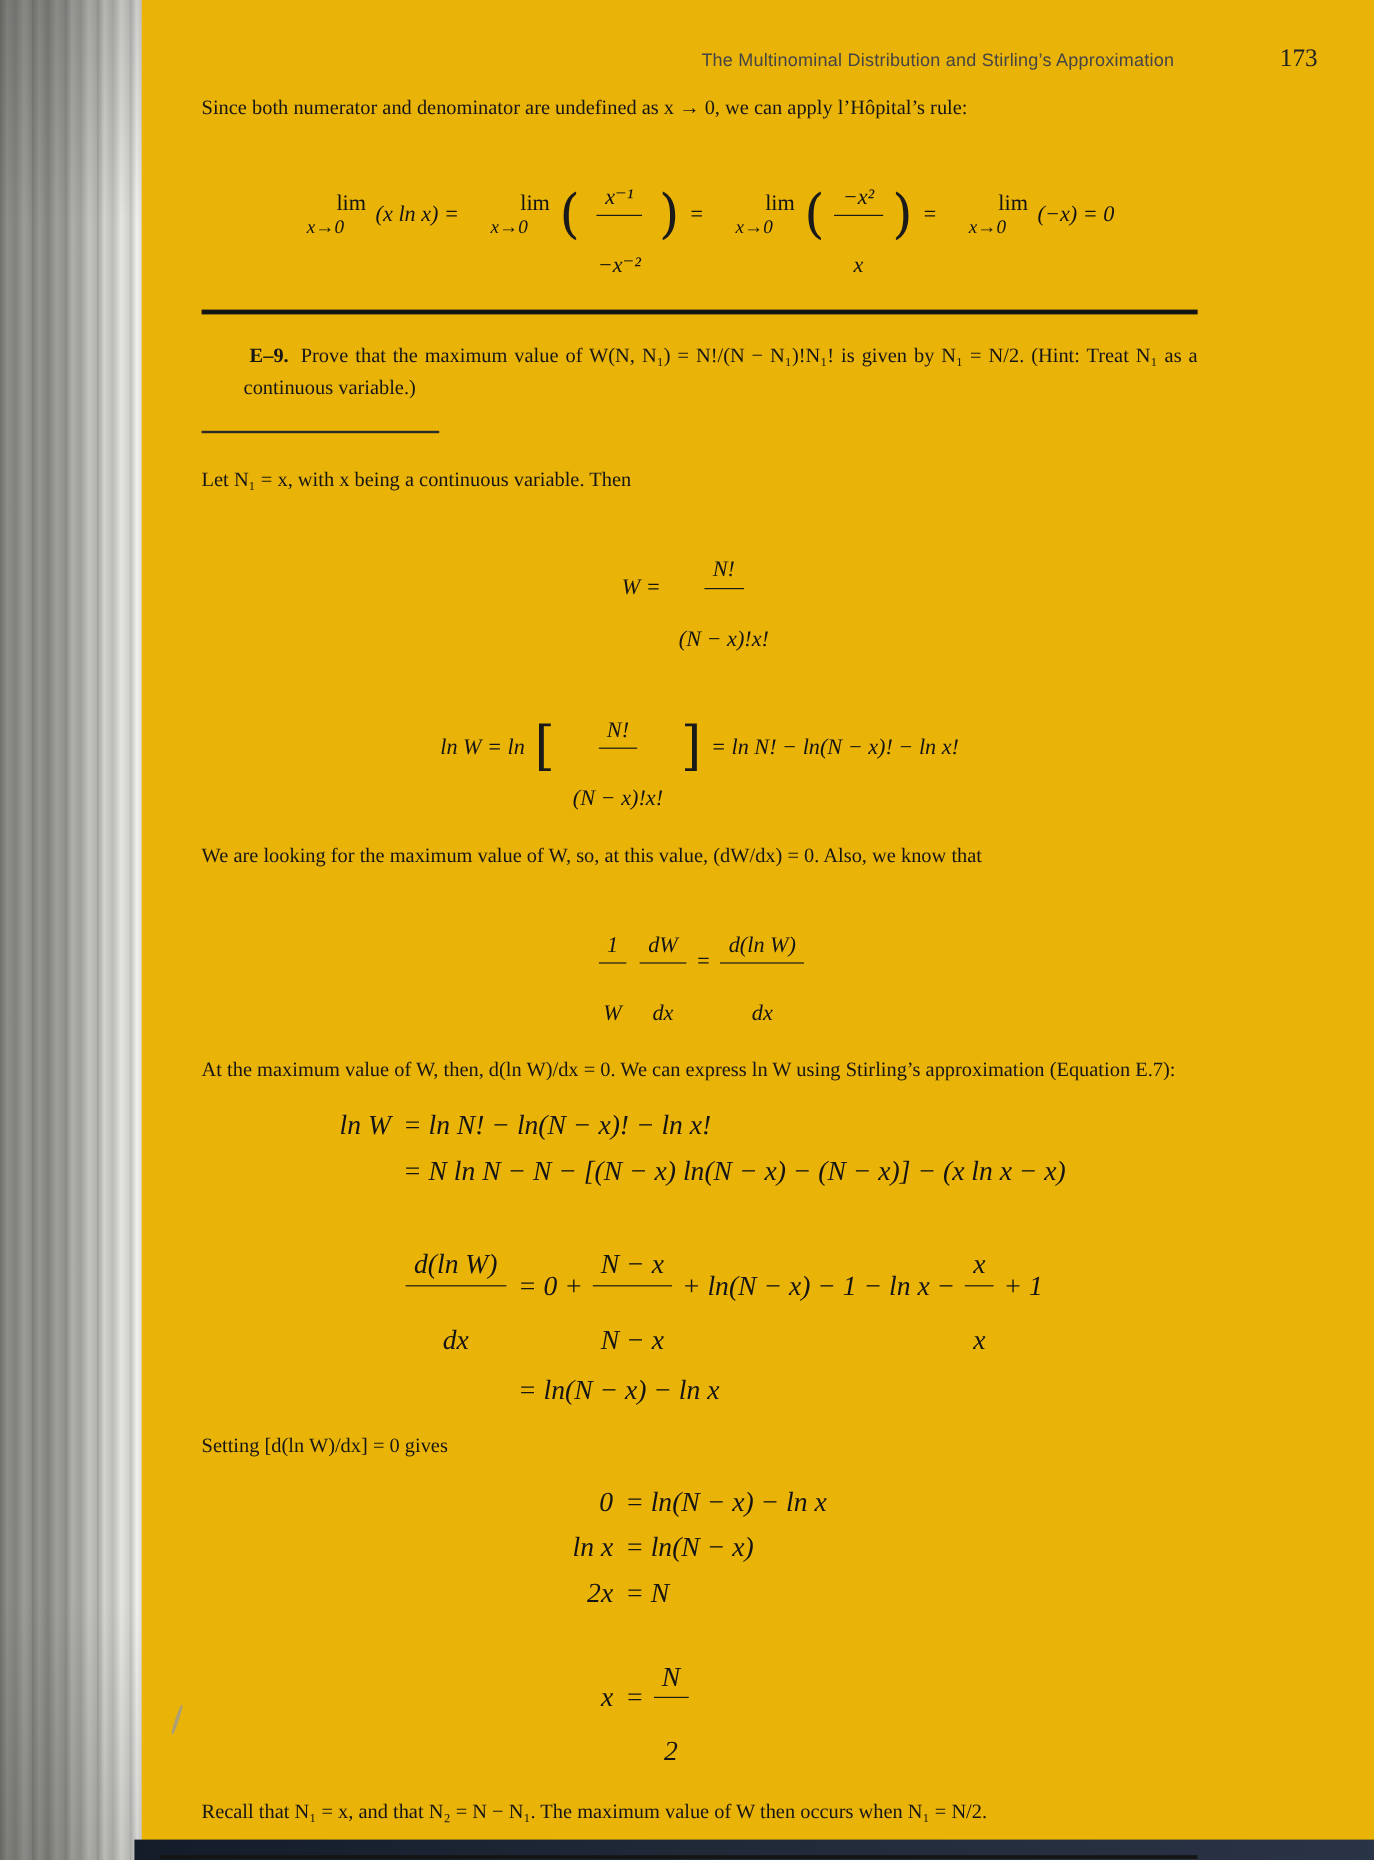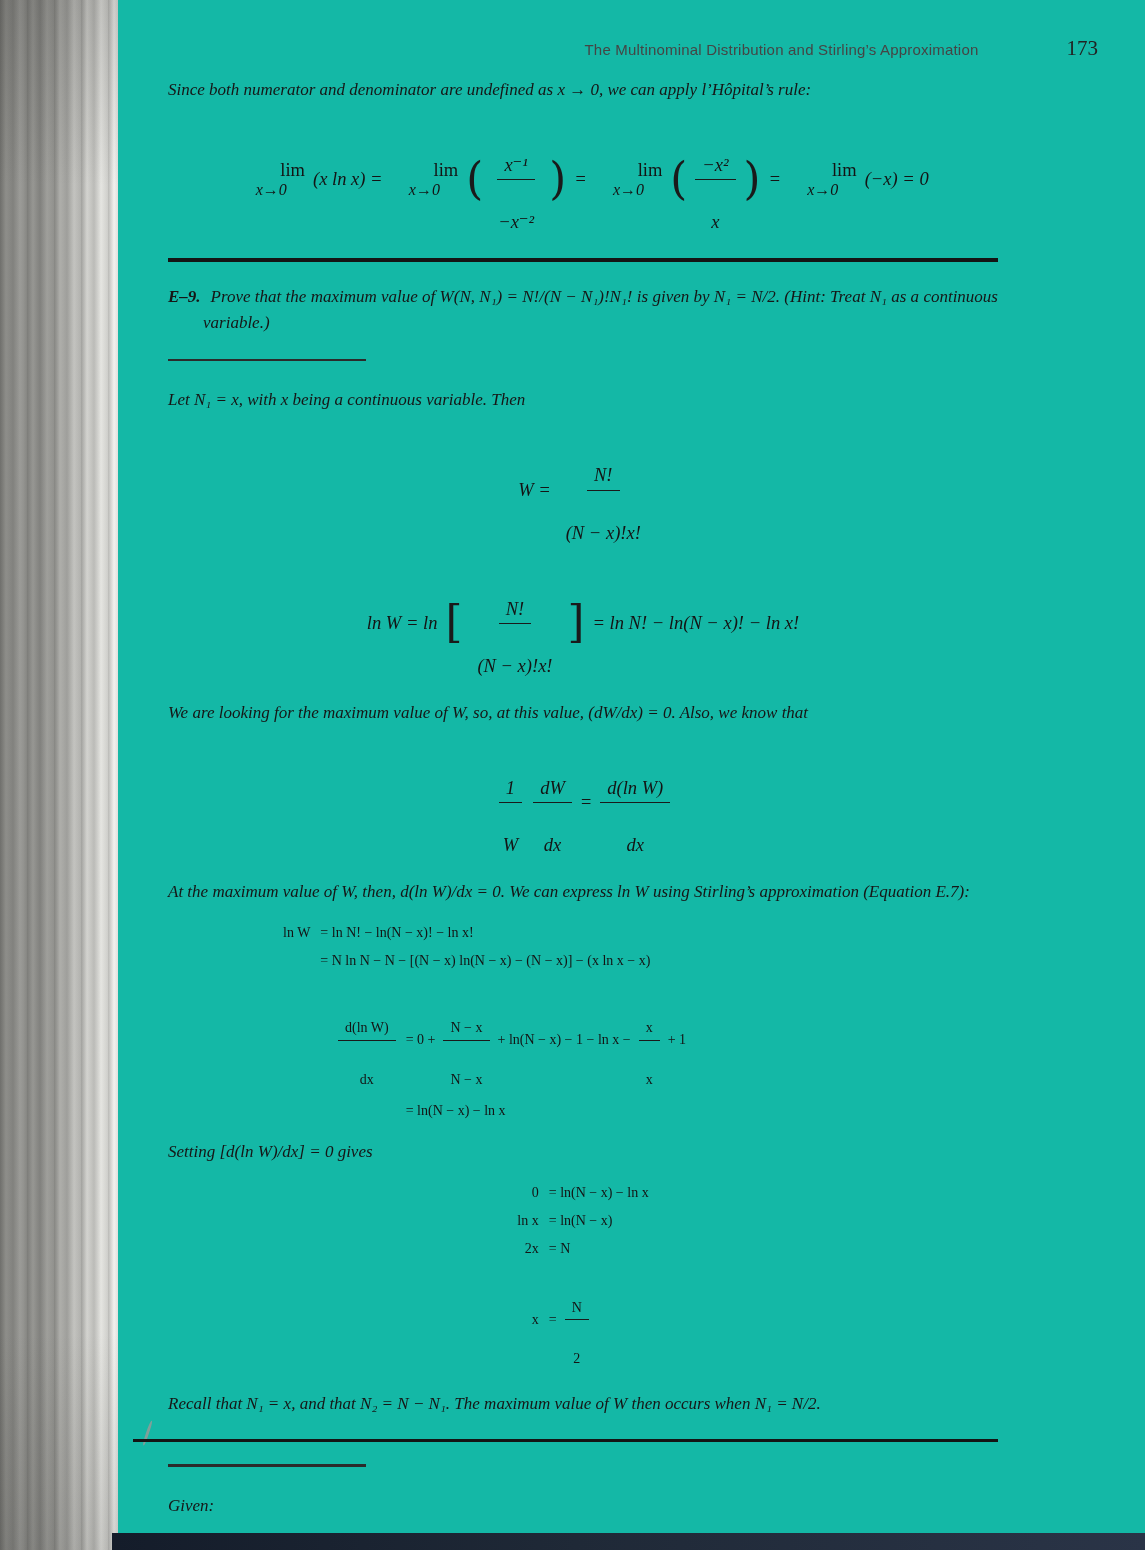--- a/index.html
+++ b/index.html
@@ -1,19 +1,19 @@
 <!DOCTYPE html>
 <html><head>
 <meta charset="utf-8">
 <style>
   * { margin:0; padding:0; box-sizing:border-box; }
   html, body { background:#e8e8e6; }
   .page {
     position:relative; width:1145px; height:1550px;
-    background:#14b8a6; overflow:hidden;
+    background:#eab308; overflow:hidden;
     font-family:"Liberation Serif","DejaVu Serif",serif;
     color:#1b1b1b;
   }
   .gutter {
     position:absolute; left:0; top:0; bottom:0; width:118px;
     background:
       linear-gradient(180deg, rgba(40,40,38,0.18) 0%, rgba(40,40,38,0) 12%, rgba(40,40,38,0) 86%, rgba(40,40,38,0.15) 100%),
       repeating-linear-gradient(90deg,
         rgba(70,70,68,0.32) 0px, rgba(190,190,188,0.10) 6px,
         rgba(95,95,93,0.28) 13px, rgba(205,205,203,0.12) 20px,
@@ -28,23 +28,23 @@
     position:absolute; left:146px; bottom:104px; width:3px; height:26px;
     background:#9a9a96; border-radius:60% 40% 50% 50%;
     transform:rotate(18deg); opacity:0.8;
   }
   .content { position:absolute; left:168px; top:0; width:830px; padding-top:36px; }
 
   .runhead { display:flex; justify-content:flex-end; align-items:baseline; gap:52px; width:930px; margin-bottom:8px; }
   .runtitle { font-family:"Liberation Sans","DejaVu Sans",sans-serif; font-size:15px; color:#454545; letter-spacing:0.2px; }
   .pagenum { font-size:21px; color:#222;margin-left:36px; }
 
-  p.body { font-size:17px; line-height:1.55; margin:16px 0; text-align:justify; color:#161616;font-style:italic; }
+  p.body { font-size:17px; line-height:1.55; margin:16px 0; text-align:justify; color:#161616; }
   .problem { padding-left:35px; margin-left:-35px; text-indent:-35px; }
-  .plabel { font-weight:bold; padding-right:10px; }
+  .plabel { font-weight:bold; padding-right:10px;margin-left:40px; }
 
   .rule { background:#141414; border:none; }
   .rule.thick { height:3.5px; margin:22px 0; }
   .rule.thick.outdent { margin-left:-35px; }
   .rule.short { height:2.5px; width:198px; margin:22px 0 26px; background:#2b2b2b; }
 
   .eq { display:flex; align-items:center; justify-content:center; gap:8px;
         font-size:18.5px; font-style:italic; margin:20px 0; color:#141414; }
   .mtext { white-space:pre; }
   .lim { display:inline-flex; flex-direction:column; align-items:center; line-height:1.05; }
@@ -57,21 +57,21 @@
 
   .bigdelim {
     font-style:normal; font-size:235%; font-weight:300; line-height:1;
     font-family:"DejaVu Serif",serif; color:#1a1a1a;
     display:inline-block; transform:scaleY(1.02);
   }
 
   .eq-grid {
     display:grid; grid-template-columns:max-content max-content;
     column-gap:10px; row-gap:12px; width:max-content;
-    font-size:14px; margin:20px 0; color:#141414;
+    font-size:23px; font-style:italic; margin:20px 0; color:#141414;
   }
   .eq-grid .gl { display:flex; justify-content:flex-end; align-items:center; gap:8px; }
   .eq-grid .gr { display:flex; justify-content:flex-start; align-items:center; gap:8px; }
   .indent-stirling { margin-left:115px; }
   .indent-deriv { margin-left:170px; }
   .center-grid { margin-left:auto; margin-right:auto; }
 
   sub { font-size:68%; font-style:inherit; }
 </style>
 </head>

